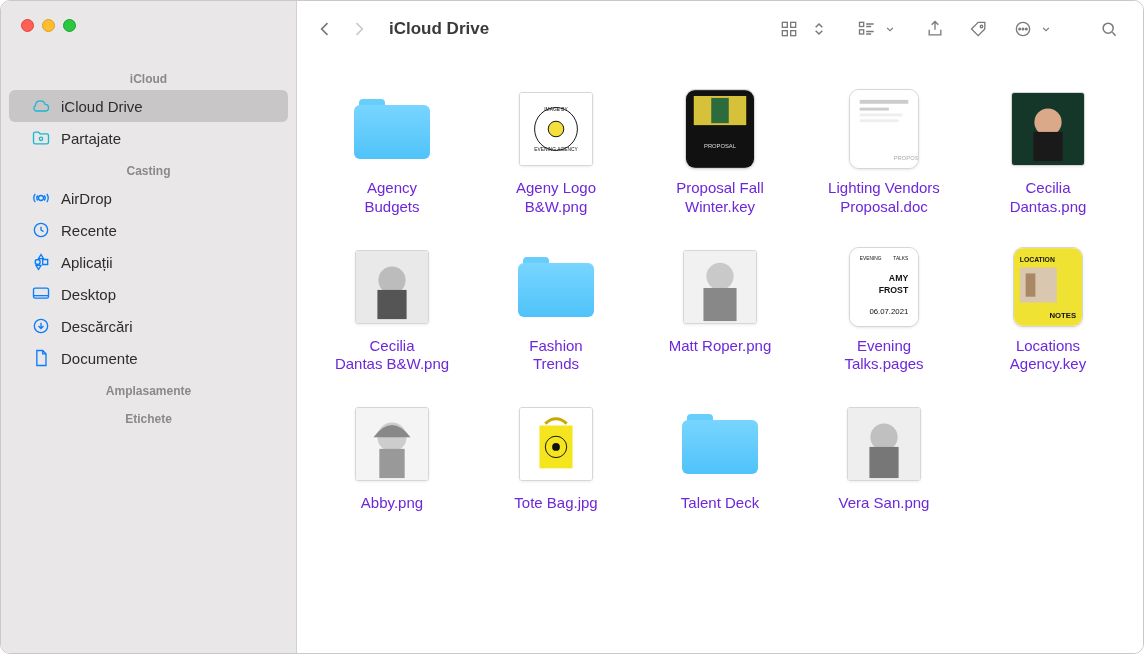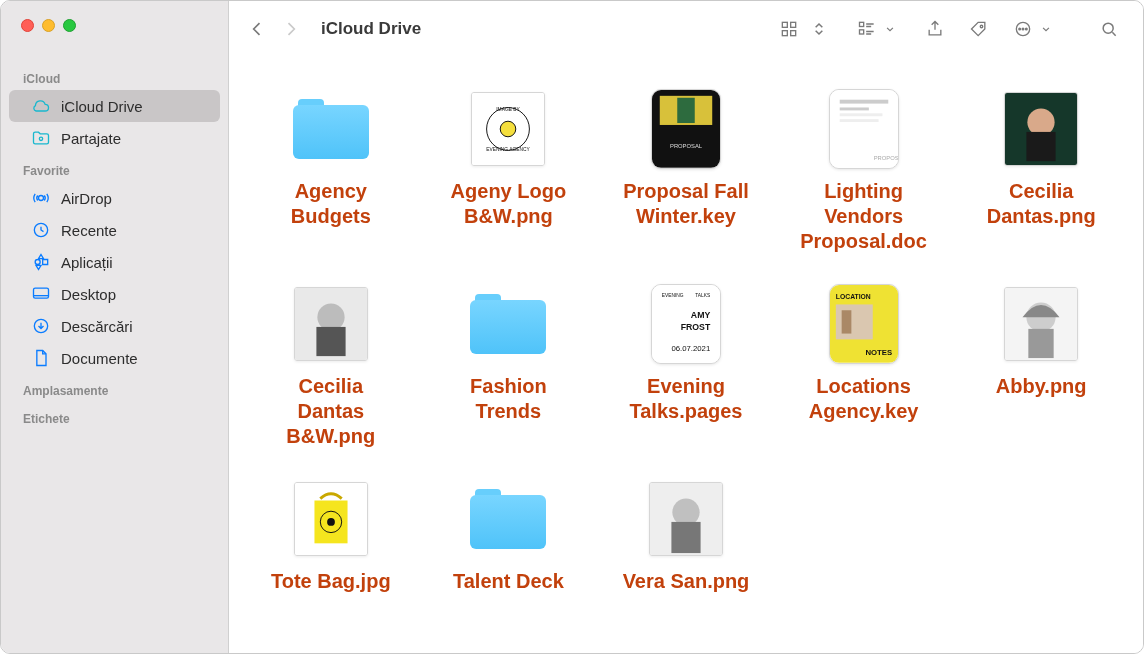--- a/index.html
+++ b/index.html
@@ -14,26 +14,27 @@
     display: flex;
     width: 1144px;
     height: 654px;
     border: 1px solid #c9c9c9;
     border-radius: 10px;
     overflow: hidden;
     background: #fff;
   }
   
   .sidebar {
-    width: 228px;
+    width: 296px;
     background: #e9e7e8;
     border-right: 1px solid #d0d0d0;
     padding-top: 18px;
     display: flex;
     flex-direction: column;
+    text-align: center;
   }
   .traffic {
     display: flex;
     gap: 8px;
     padding-left: 20px;
     margin-bottom: 30px;
   }
   .tl { width: 13px; height: 13px; border-radius: 50%; }
   .tl.red { background:#ff5f57; border:1px solid #e24238;}
   .tl.yel { background:#febc2e; border:1px solid #d9a126;}
@@ -106,26 +107,25 @@
     align-items:center;
     text-align:center;
     cursor:default;
   }
   .thumb {
     width: 84px; height: 84px;
     display:flex; align-items:center; justify-content:center;
     margin-bottom: 8px;
   }
   .file .label {
-    font-size: 20px;
-    color:#c2410c;
+    font-size: 15px;
+    color:#6d28d9;
     line-height:1.25;
     max-width: 150px;
     white-space: pre-line;
-    font-weight: bold;
   }
   
   .folder-ic {
     width: 76px; height: 60px;
     position: relative;
   }
   .folder-ic .tab {
     position:absolute; top:0; left:5px;
     width:26px; height:10px;
     background:#67cefc;
@@ -137,21 +137,21 @@
     background: linear-gradient(#78d5ff,#4fc3f9);
     border-radius:6px;
   }
   
   .page-ic {
     width:70px; height:80px;
     background:#fff;
     border:1px solid #d6d6d6;
     border-radius:10px;
     box-shadow: 0 1px 3px rgba(0,0,0,.1);
-    display:flex; align-items:center; justify-content:center;
+    display:flex; justify-content:center;
     overflow:hidden;
     position:relative;
   }
   
   .photo-ic {
     width:74px; height:74px;
     border:1px solid #d6d6d6;
     border-radius:3px;
     box-shadow: 0 1px 3px rgba(0,0,0,.08);
     overflow:hidden;
@@ -182,21 +182,21 @@
     <div class="sb-item">
       <span class="ic">
         <svg viewBox="0 0 24 24" fill="none" stroke="#19b8ce" stroke-width="1.6">
             <path d="M3 7a2 2 0 0 1 2-2h4l2 2h8a2 2 0 0 1 2 2v8a2 2 0 0 1-2 2H5a2 2 0 0 1-2-2V7z"></path>
             <circle cx="12" cy="13" r="2"></circle>
           </svg>
       </span>
       <span>Partajate</span>
     </div>
 
-    <div class="sb-section-title">Favorite</div>
+    <div class="sb-section-title">Casting</div>
     <div class="sb-item">
       <span class="ic">
         <svg viewBox="0 0 24 24" fill="none" stroke="#0a7cff" stroke-width="1.6">
             <circle cx="12" cy="12" r="3"></circle>
             <path d="M5 17a9 9 0 0 1 0-10M19 7a9 9 0 0 1 0 10M8 15a5 5 0 0 1 0-6M16 9a5 5 0 0 1 0 6"></path>
           </svg>
       </span>
       <span>AirDrop</span>
     </div>
     <div class="sb-item">
@@ -416,20 +416,32 @@
               <div class="folder-ic">
                 <div class="tab"></div>
                 <div class="body"></div>
               </div>
             </div>
     <div class="label">Fashion
 Trends</div>
   </div>
           <div class="file">
     <div class="thumb">
+              <div class="photo-ic">
+                <svg viewBox="0 0 74 74">
+                  <rect width="74" height="74" fill="#f1f1f1"></rect>
+                  <circle cx="37" cy="26" r="14" fill="#c9c9c9"></circle>
+                  <rect x="20" y="38" width="34" height="34" fill="#888"></rect>
+                </svg>
+              </div>
+            </div>
+    <div class="label">Matt Roper.png</div>
+  </div>
+          <div class="file">
+    <div class="thumb">
               <div class="page-ic">
                 <svg viewBox="0 0 70 80">
                   <rect width="70" height="80" fill="#fff"></rect>
                   <text x="10" y="12" font-size="5" fill="#111">EVENING</text>
                   <text x="60" y="12" font-size="5" fill="#111" text-anchor="end">TALKS</text>
                   <text x="60" y="34" font-size="9" font-weight="700" fill="#111" text-anchor="end">AMY</text>
                   <text x="60" y="46" font-size="9" font-weight="700" fill="#111" text-anchor="end">FROST</text>
                   <text x="60" y="68" font-size="8" fill="#111" text-anchor="end">06.07.2021</text>
                 </svg>
               </div>

